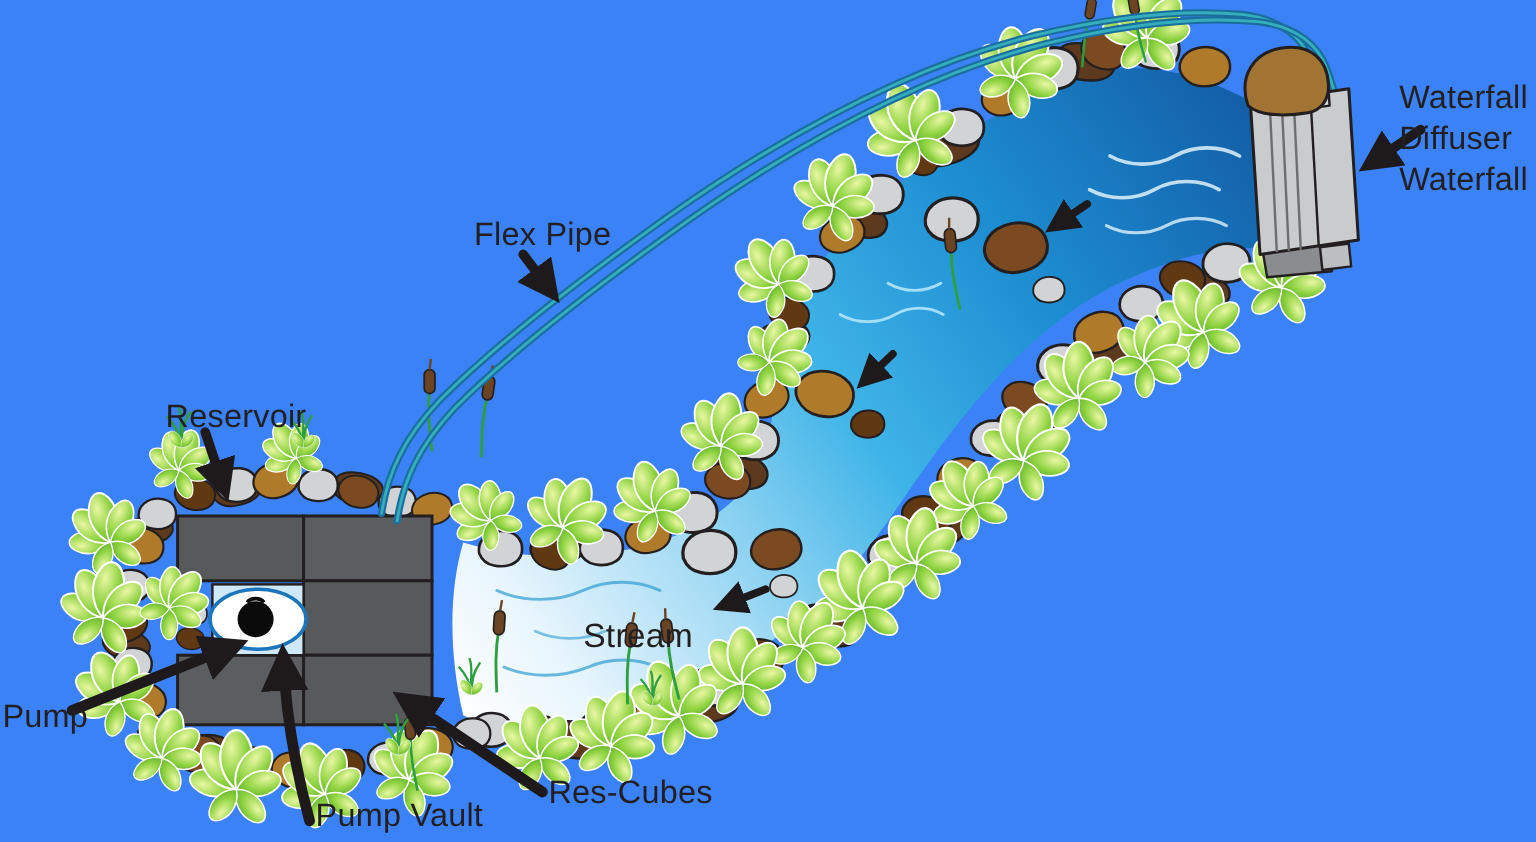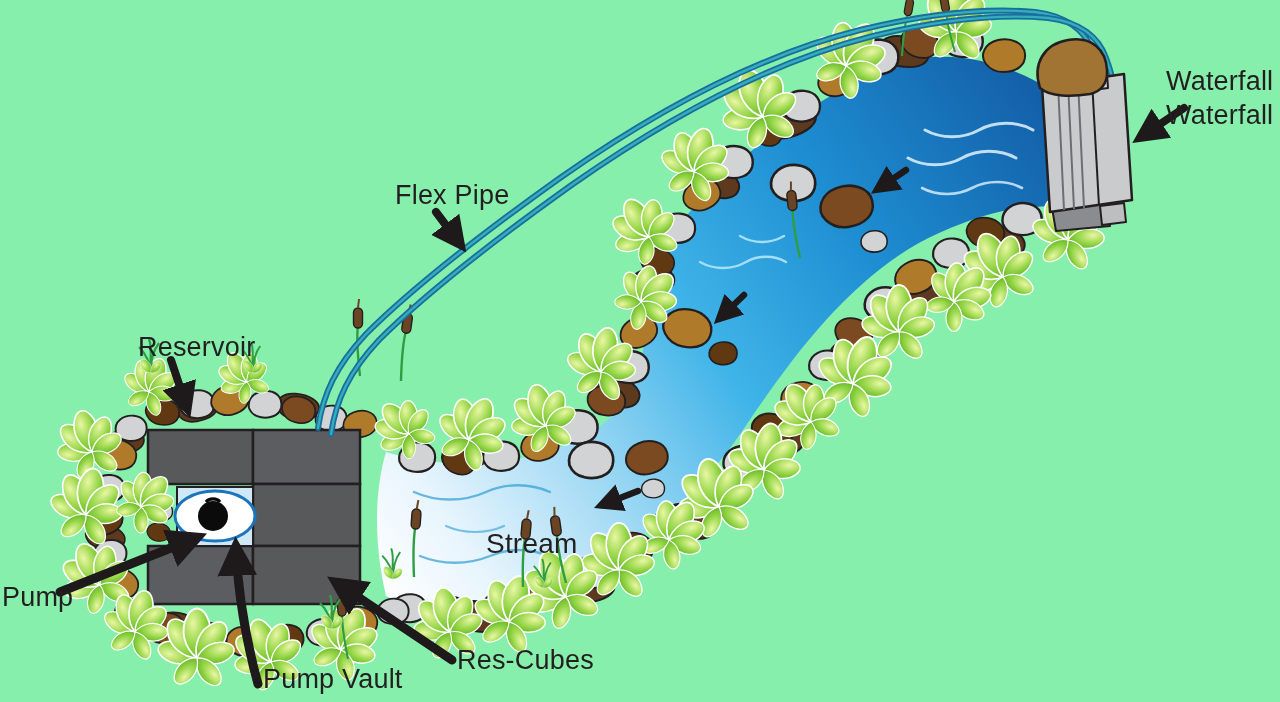--- a/index.html
+++ b/index.html
@@ -1,16 +1,16 @@
 <!DOCTYPE html>
 <html><head>
 <meta charset="utf-8">
 <style>
   html,body{margin:0;padding:0;background:#ffffff;}
-  .stage{position:relative;width:1280px;height:702px;background:#86efac;overflow:hidden;
+  .stage{position:relative;width:1280px;height:702px;background:#3b82f6;overflow:hidden;
          font-family:"Liberation Sans", sans-serif;}
   .stage svg{position:absolute;left:0;top:0;}
   .lbl{position:absolute;color:#231f20;font-size:27px;font-weight:500;line-height:1.2;
        white-space:nowrap;letter-spacing:0.2px;}
   .lbl.multi{white-space:normal;line-height:34px;}
 </style>
 </head>
 <body>
 
 <div class="stage">
@@ -292,22 +292,23 @@
 
   <g stroke="#1e1a1b" fill="none" stroke-linecap="round">
     <path d="M 906 170 L 878 189" stroke-width="6.5" marker-end="url(#ah)"></path>
     <path d="M 744 295 L 720 318" stroke-width="6.5" marker-end="url(#ah)"></path>
     <path d="M 638 491 L 602 505" stroke-width="6.5" marker-end="url(#ah)"></path>
   </g>
 </svg>
 
 <div class="lbl multi" style="left:1166px; top:64px;">
   <div>Waterfall</div>
+  <div>Diffuser</div>
   <div>Waterfall</div>
 </div>
 <div class="lbl" style="left:379px; top:179px;margin-left:16px;">Flex Pipe</div>
 <div class="lbl" style="left:110px; top:331px;margin-left:28px;">Reservoir</div>
-<div class="lbl" style="left:486px; top:527px; font-size:28px;">Stream</div>
+<div class="lbl" style="left:486px; top:513px; font-size:28px;">Stream</div>
 <div class="lbl" style="left:2px; top:581px;">Pump</div>
 <div class="lbl" style="left:263px; top:663px;">Pump Vault</div>
 <div class="lbl" style="left:457px; top:644px;text-align:right;">Res-Cubes</div>
 
 </div>
 
 </body></html>

